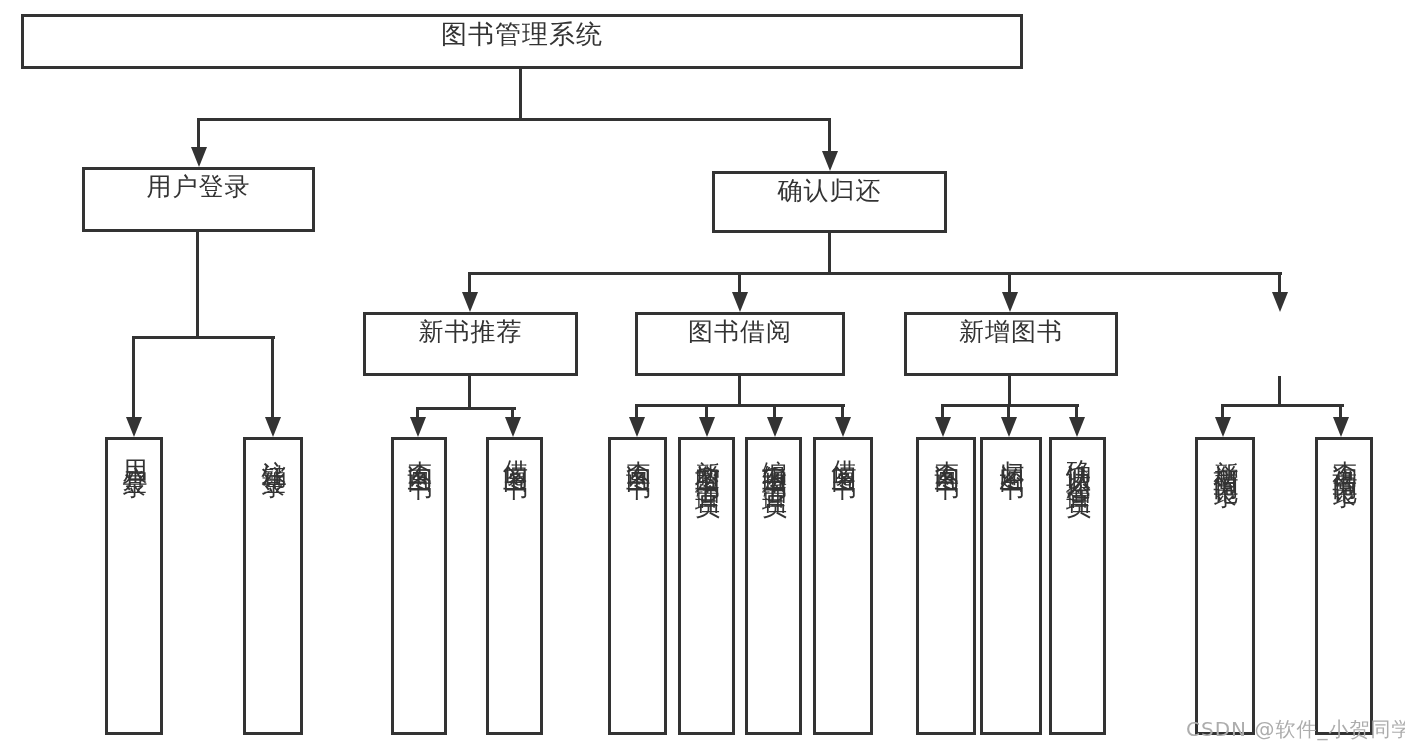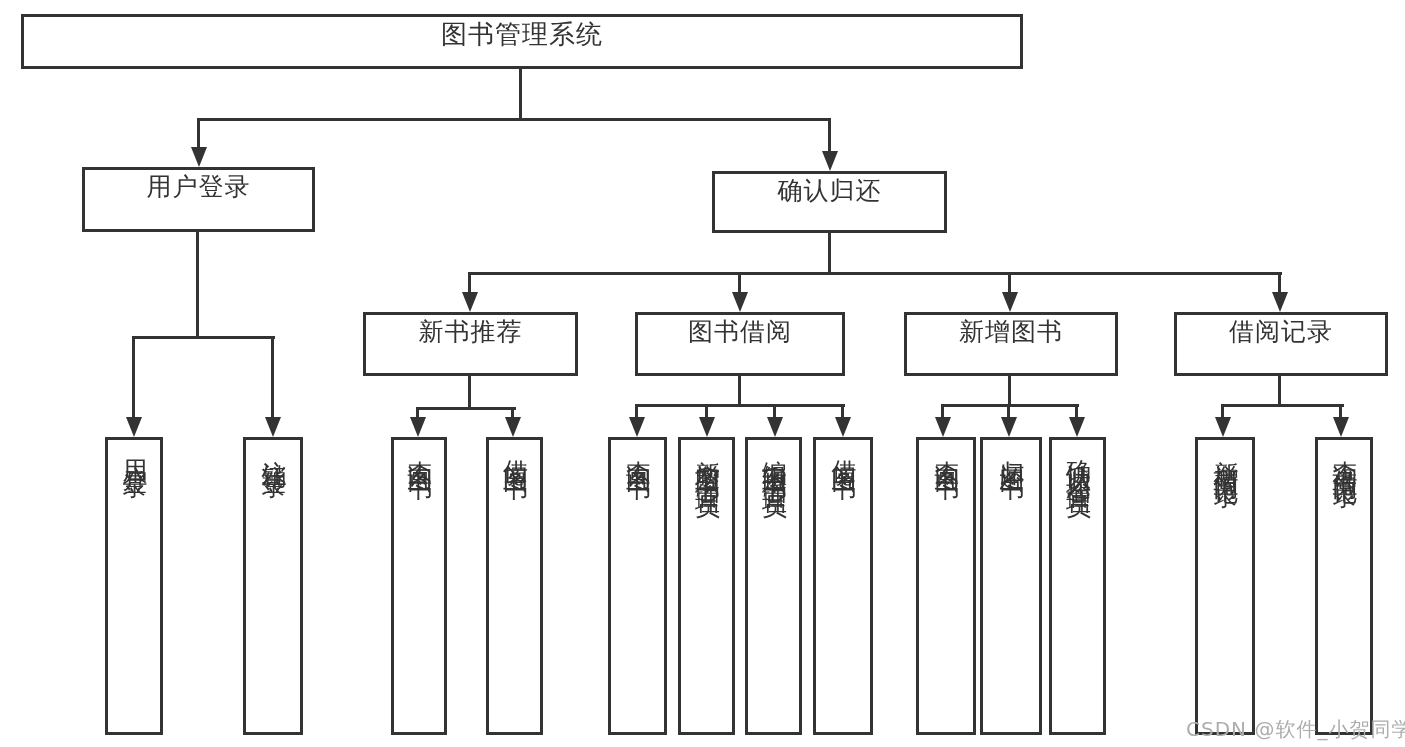--- a/index.html
+++ b/index.html
@@ -94,23 +94,20 @@
 
   <div class="box hnode" style="left:635px;top:312px;width:210px;height:64px">
     <span>图书借阅</span>
   </div>
   <div class="box hnode" style="left:363px;top:312px;width:215px;height:64px">
     <span>新书推荐</span>
   </div>
   <div class="box hnode" style="left:904px;top:312px;width:214px;height:64px">
     <span>新增图书</span>
   </div>
-  <div class="box hnode" style="left:1174px;top:312px;width:214px;height:64px">
-    <span>借阅记录</span>
-  </div>
 
   <div class="vline" style="left:468px;top:376px;height:34px"></div>
   <div class="hline" style="left:416px;top:407px;width:100px"></div>
   <div class="vline" style="left:416px;top:407px;height:16px"></div>
   <div class="ahead" style="left:410px;top:417px"></div>
   <div class="vline" style="left:511px;top:407px;height:16px"></div>
   <div class="ahead" style="left:505px;top:417px"></div>
 
   <div class="vline" style="left:738px;top:376px;height:31px"></div>
   <div class="hline" style="left:635px;top:404px;width:210px"></div>

